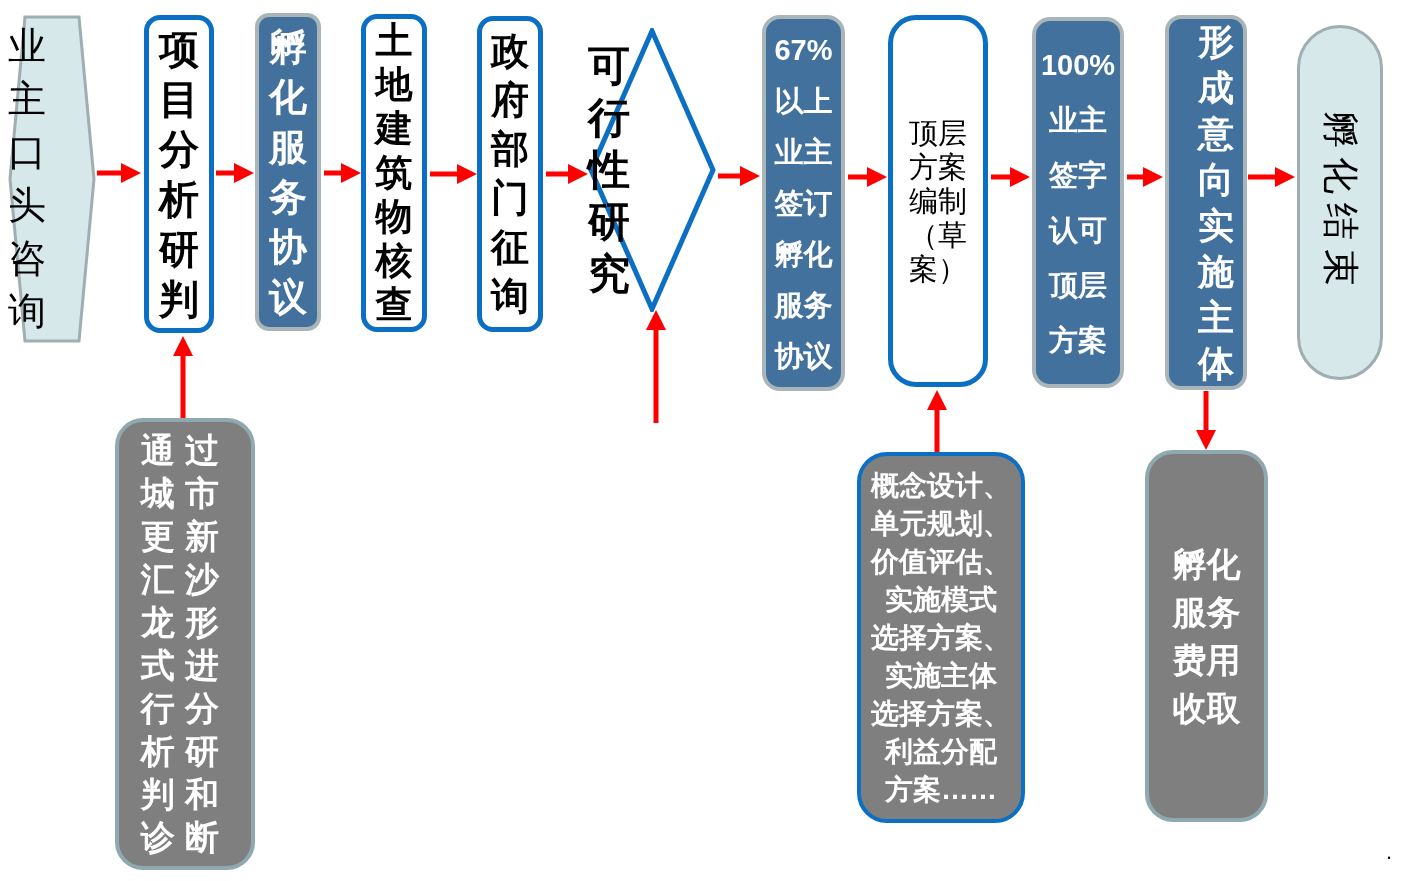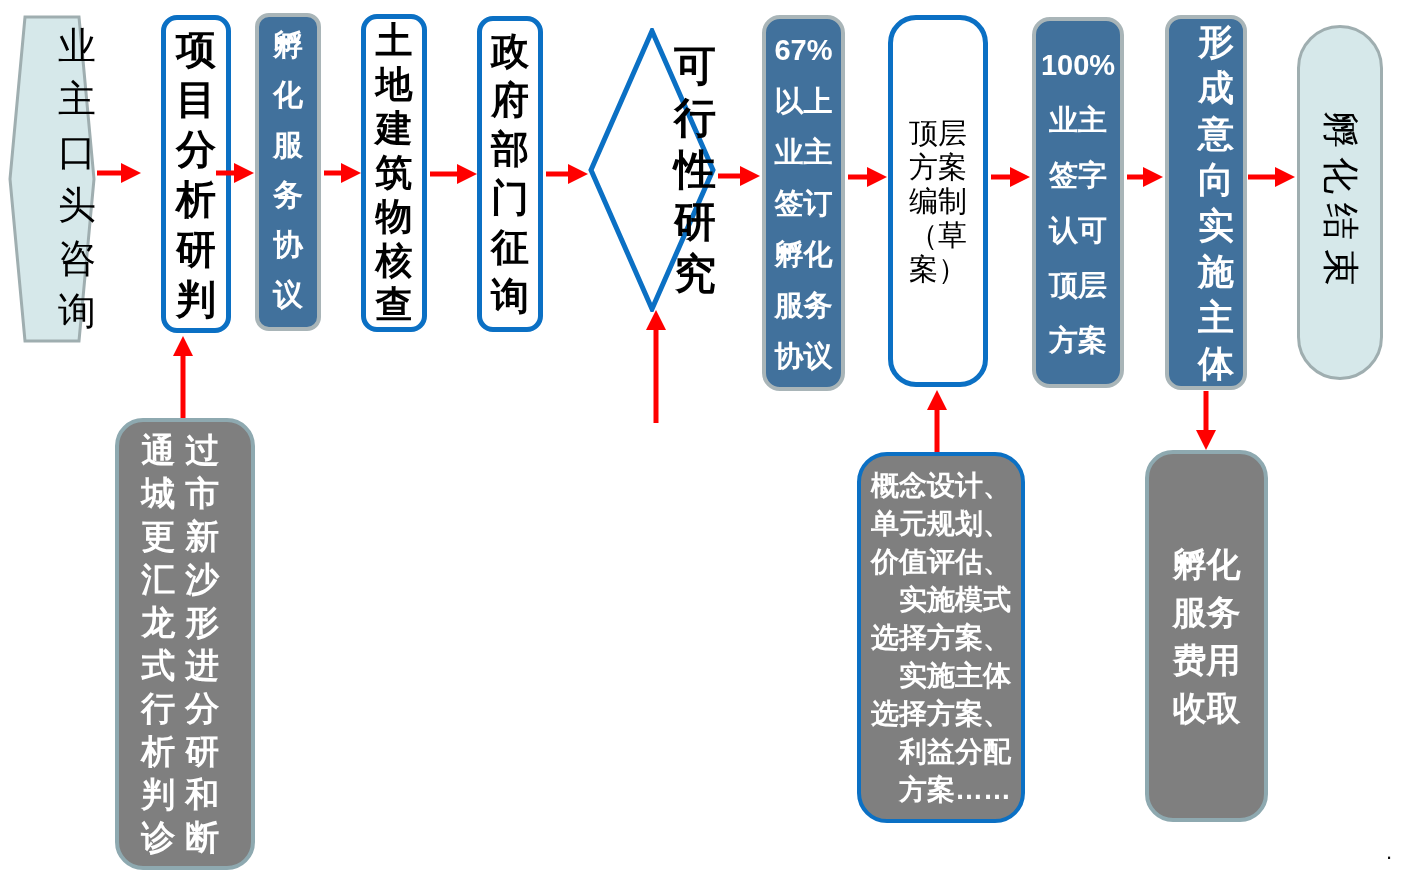--- a/index.html
+++ b/index.html
@@ -6,55 +6,55 @@
   .canvas{
     position:relative;width:1402px;height:881px;background:#ffffff;overflow:hidden;
     font-family:"Liberation Sans",sans-serif;
   }
   .node{
     position:absolute;display:flex;align-items:center;justify-content:center;
     box-sizing:border-box;text-align:center;
   }
   .dark{background:#41719C;border:4px solid #a9b5b8;color:#ffffff;font-weight:800;}
   .whitebox{background:#ffffff;border:5px solid #0b70c4;color:#000000;font-weight:800;}
-  .graybox{background:#7f7f7f;border:4px solid #8ea9b0;color:#ffffff;font-weight:800;text-align:right;}
+  .graybox{background:#7f7f7f;border:4px solid #8ea9b0;color:#ffffff;font-weight:800;}
   .terminal{background:#d6e8ea;border:3px solid #9faeb0;color:#000000;
     font-family:"Liberation Serif",serif;font-weight:400;}
   .vtext{display:block;width:1em;word-break:break-all;}
   .w2{display:block;width:2em;word-break:break-all;}
   .salon{display:block;width:2.62em;letter-spacing:.30em;word-break:break-all;}
   .pre{white-space:pre-line;}
   .shape-svg{position:absolute;left:0;top:0;}
   .overlay{position:absolute;left:0;top:0;width:100%;height:100%;
-    display:flex;align-items:center;justify-content:flex-end;}
+    display:flex;align-items:center;justify-content:flex-start;}
   .arrows{position:absolute;left:0;top:0;z-index:6;pointer-events:none;}
   .rot90{transform:rotate(90deg);white-space:nowrap;letter-spacing:9px;font-size:37px;}
   .dot{position:absolute;left:1386px;top:839px;font-size:22px;color:#111;
     font-family:"Liberation Sans",sans-serif;}
 </style>
 </head>
 <body>
 
 <div class="canvas">
 
   <div class="node" style="left:8px;top:15px;width:88px;height:328px;">
     <svg class="shape-svg" width="88" height="328" viewBox="0 0 88 328">
       <polygon points="17,2 71,2 86,164 71,326 17,326 2,164" fill="#d6e8ea" stroke="#9faeb0" stroke-width="3"></polygon>
     </svg>
     <div class="overlay">
       <span class="vtext" style="font-size:38px;line-height:53px;font-family:'Liberation Serif',serif;color:#000;">业主口头咨询</span>
     </div>
   </div>
 
-  <div class="node whitebox" style="left:161px;top:15px;width:70px;height:318px;border-radius:16px;">
+  <div class="node whitebox" style="left:144px;top:15px;width:70px;height:318px;border-radius:16px;">
     <span class="vtext" style="font-size:40px;line-height:50px;">项目分析研判</span>
   </div>
 
   <div class="node dark" style="left:255px;top:13px;width:66px;height:318px;border-radius:14px;">
-    <span class="vtext" style="font-size:30px;line-height:50px;font-family:Liberation Mono, monospace;">孵化服务协议</span>
+    <span class="vtext" style="font-size:38px;line-height:50px;">孵化服务协议</span>
   </div>
 
   <div class="node whitebox" style="left:361px;top:14px;width:66px;height:318px;border-radius:16px;">
     <span class="vtext" style="font-size:37px;line-height:44px;">土地建筑物核查</span>
   </div>
 
   <div class="node whitebox" style="left:477px;top:16px;width:66px;height:316px;border-radius:16px;">
     <span class="vtext" style="font-size:38px;line-height:49px;">政府部门征询</span>
   </div>
 

